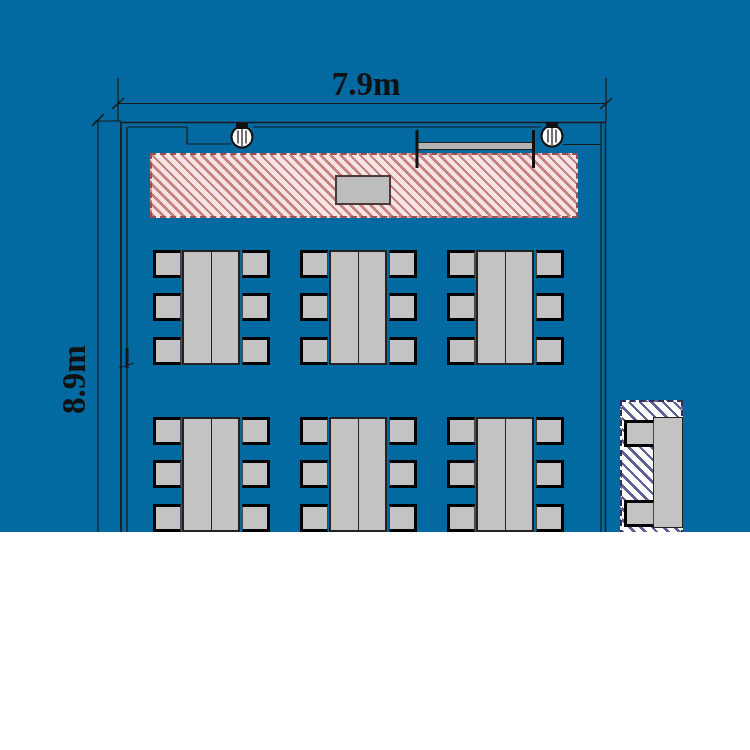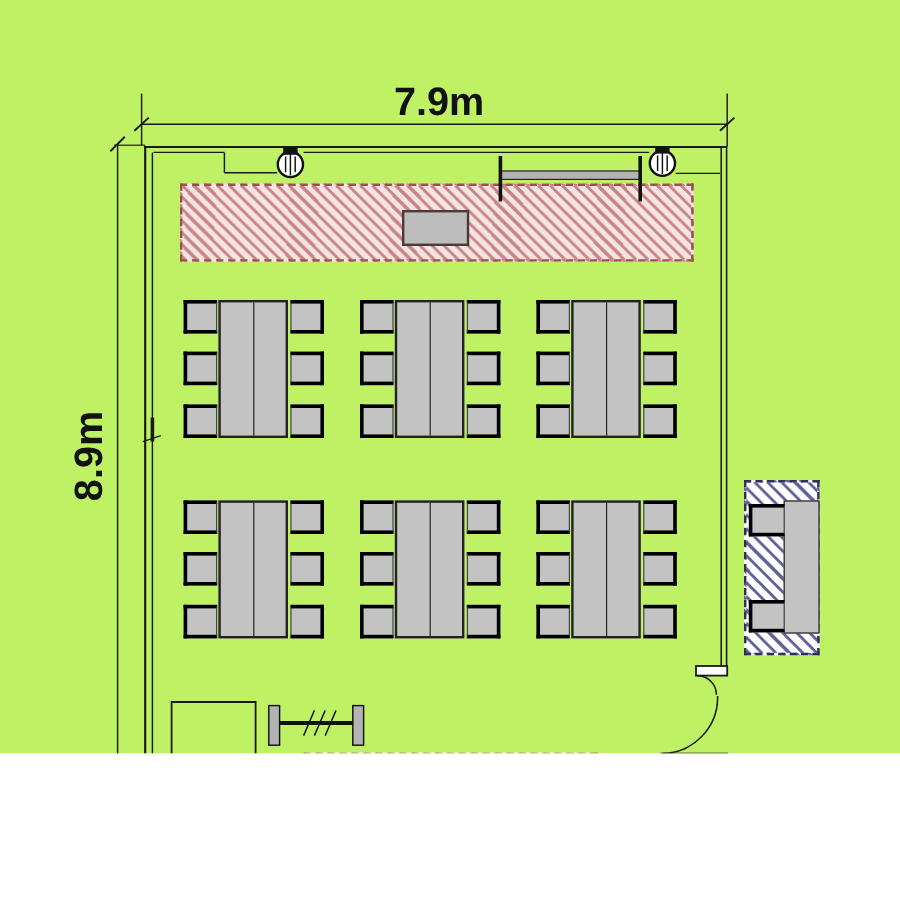--- a/index.html
+++ b/index.html
@@ -1,18 +1,18 @@
 <!DOCTYPE html>
 <html><head>
 <meta charset="utf-8">
 <style>
   html,body{margin:0;padding:0;background:#fff;}
   #canvas{
-    position:relative;width:750px;height:628px;background:#bef264;
-    font-family:Liberation Sans, sans-serif;overflow:hidden;
+    position:relative;width:750px;height:532px;background:#0369a1;
+    font-family:Liberation Serif, serif;overflow:hidden;
   }
   .zone{position:absolute;box-sizing:border-box;}
   .zone-front{
     left:150px;top:153px;width:428px;height:65px;
     border:2px dashed #9c4f4f;
     background:repeating-linear-gradient(45deg,#c98484 0 2.5px,#f6e3e3 2.5px 7px);
   }
   .zone-side{
     left:620px;top:400px;width:63px;height:146px;
     border:2px dashed #2f2f5f;

